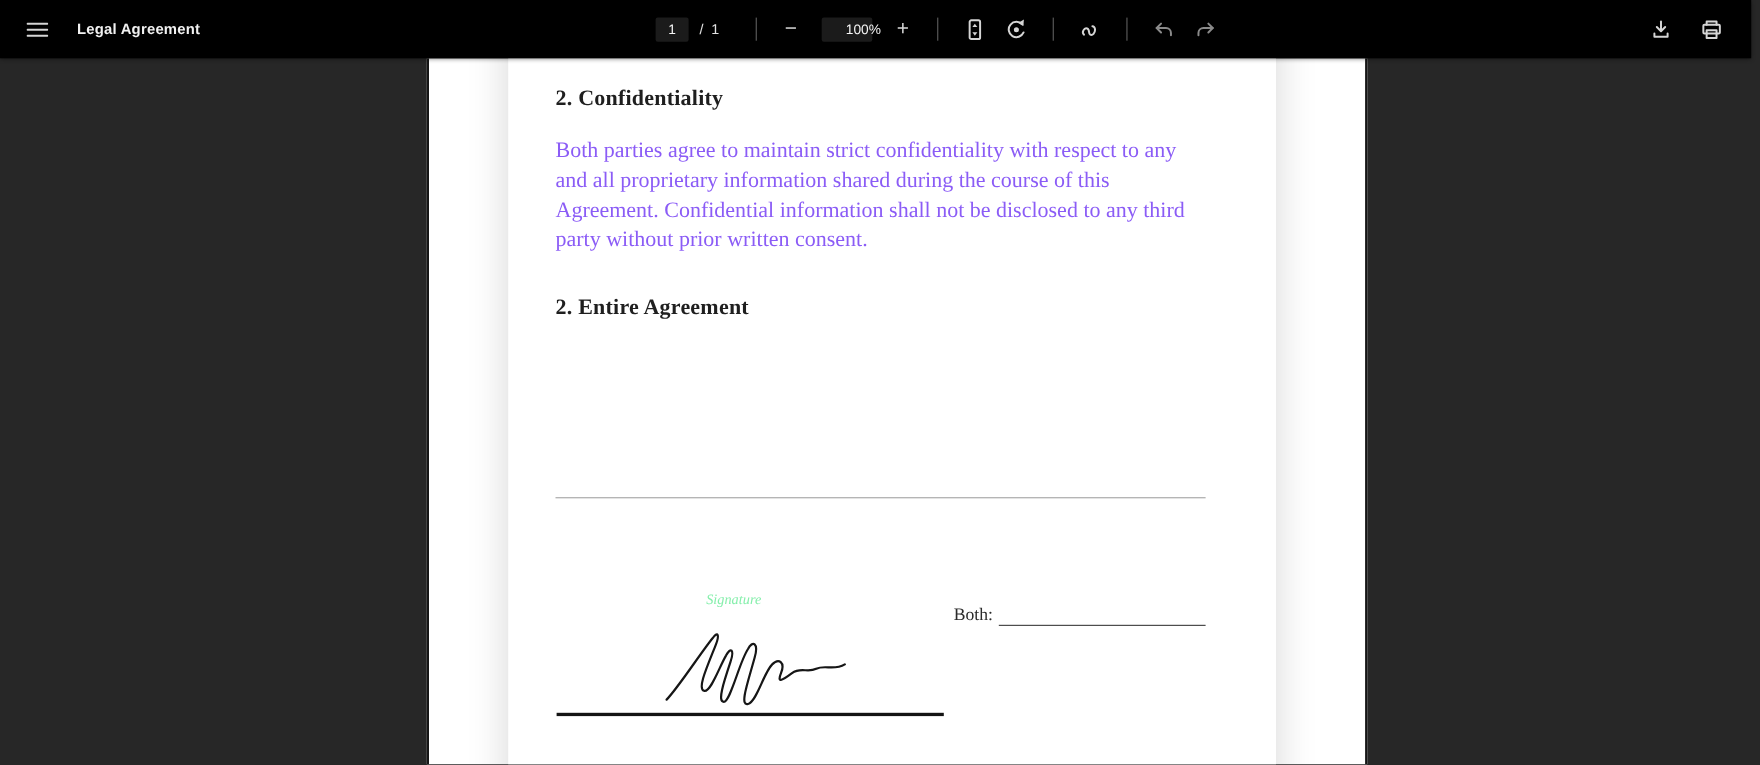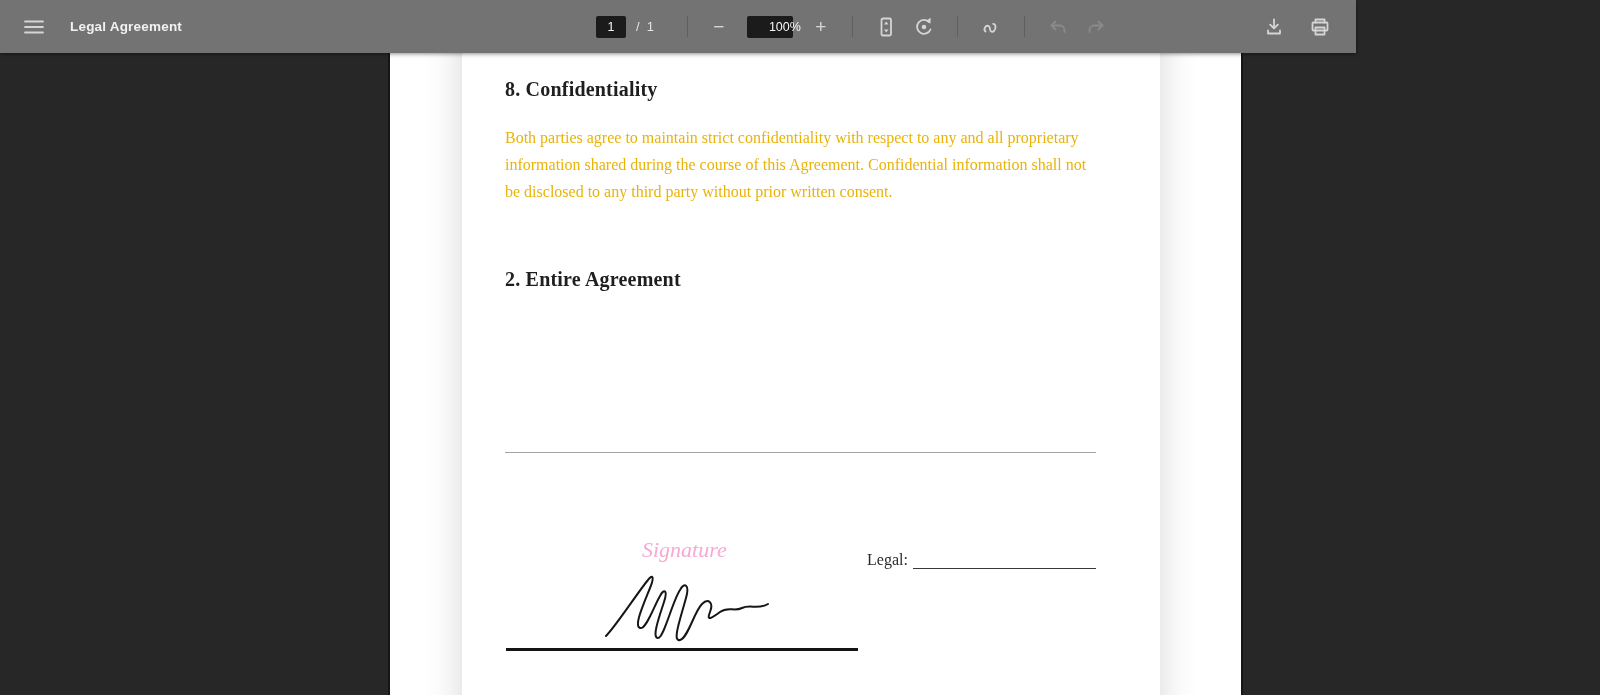--- a/index.html
+++ b/index.html
@@ -5,22 +5,22 @@
   * { margin:0; padding:0; box-sizing:border-box; }
   html,body { width:1600px; height:695px; overflow:hidden; }
   body {
     background:#272727;
     font-family:"Liberation Sans", sans-serif;
     position:relative;
   }
 
   
   .toolbar {
-    position:absolute; top:0; left:0; width:1356px; height:53px;
-    background:#737373;
+    position:absolute; top:0; left:0; width:1592px; height:53px;
+    background:#000000;
     box-shadow:0 1px 4px rgba(0,0,0,0.45);
     z-index:10;
   }
   .tb-left {
     position:absolute; left:20px; top:0; height:53px;
     display:flex; align-items:center; gap:22px;
   }
   .tb-title {
     color:#f1f1f1; font-size:13.5px; font-weight:bold; letter-spacing:0.2px;
   }
@@ -78,28 +78,28 @@
     position:absolute; left:505px; top:0; width:592px; height:695px;
     z-index:5;
     font-family:"Liberation Serif", serif;
   }
   .doc-h {
     position:absolute; left:0;
     font-size:20px; font-weight:bold; color:#1f1f1f; letter-spacing:0.2px;
   }
   .doc-p {
     position:absolute; left:0; width:592px;
-    font-size:16px; line-height:27px; color:#eab308;
+    font-size:20px; line-height:27px; color:#8b5cf6;
   }
   .doc-divider {
     position:absolute; left:0; top:452px; width:591px; height:1px; background:#a3a3a3;
   }
   .sig-label {
     position:absolute; left:137px; top:537px;
-    font-size:22px; font-style:italic; color:#f9a8d4;
+    font-size:13px; font-style:italic; color:#86efac;
   }
   .sig-scribble { position:absolute; left:93px; top:568px; }
   .sig-line {
     position:absolute; left:1px; top:648px; width:352px; height:3px; background:#141414;
   }
   .date-row {
     position:absolute; left:362px; top:551px; width:229px;
     display:flex; align-items:flex-end;
   }
   .date-label { font-size:16px; color:#2b2b2b; margin-right:5px; }
@@ -207,21 +207,21 @@
     </button>
   </div>
 </div>
 
 <div class="viewer-panel">
   <div class="pdf-page"></div>
 </div>
 
 <div class="doc-content">
 
-  <div class="doc-h" style="top:78px">8. Confidentiality</div>
+  <div class="doc-h" style="top:78px">2. Confidentiality</div>
 
   <div class="doc-p" style="top:124px">Both parties agree to maintain strict confidentiality with respect to any and all proprietary information shared during the course of this Agreement. Confidential information shall not be disclosed to any third party without prior written consent.</div>
 
   <div class="doc-h" style="top:268px">2. Entire Agreement</div>
 
 
   <div class="doc-divider"></div>
 
   <div class="sig-label">Signature</div>
 
@@ -231,17 +231,17 @@
            C48,62 56,38 62,28 C66,20 70,22 66,34 C60,52 54,70 60,70
            C66,70 74,34 82,22 C86,14 92,16 88,30 C82,52 74,74 82,72
            C90,70 96,44 104,36 C110,30 116,34 112,44 C108,54 114,50 122,44
            C130,38 136,44 144,40 C152,36 160,42 170,36"></path>
     </svg>
   </div>
 
   <div class="sig-line"></div>
 
   <div class="date-row">
-    <span class="date-label">Legal:</span>
+    <span class="date-label">Both:</span>
     <span class="date-line"></span>
   </div>
 
 </div>
 
 </body></html>

